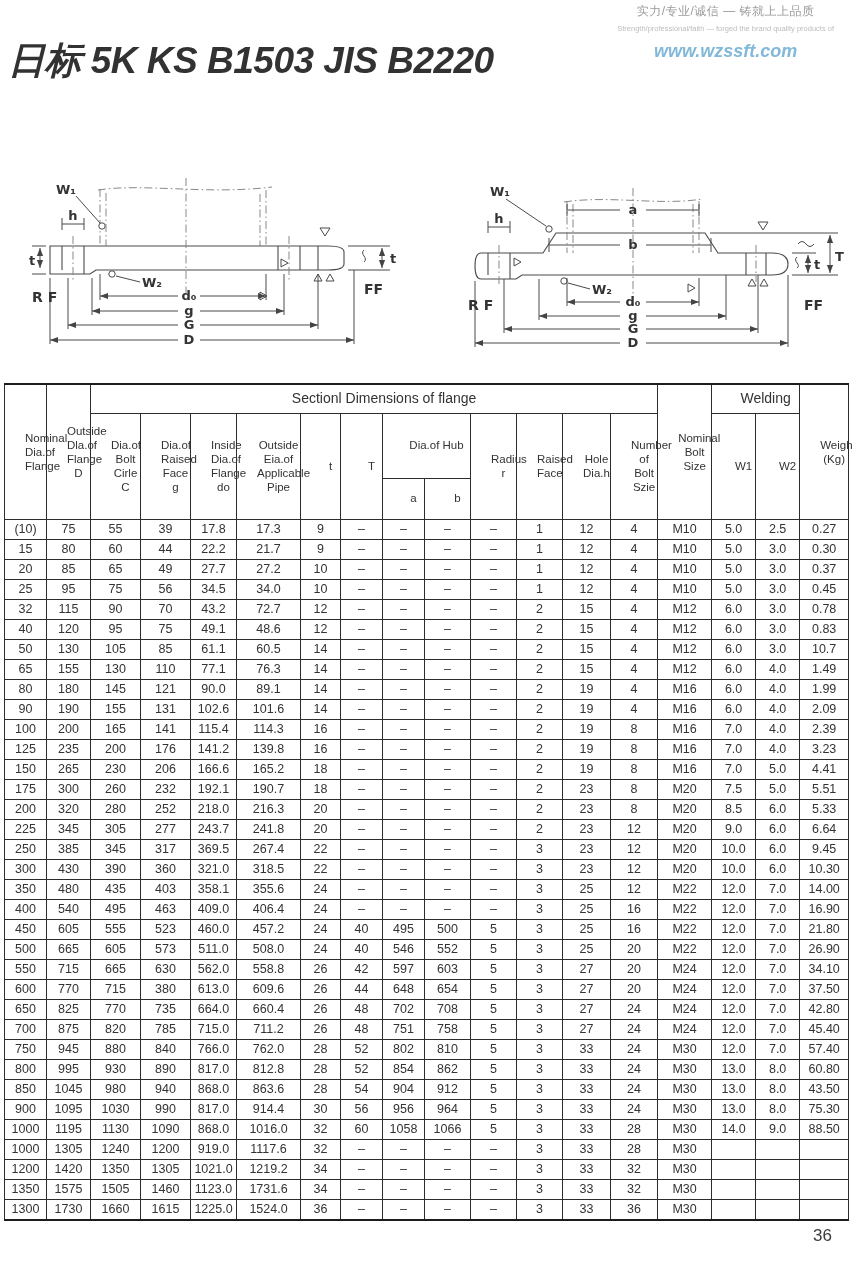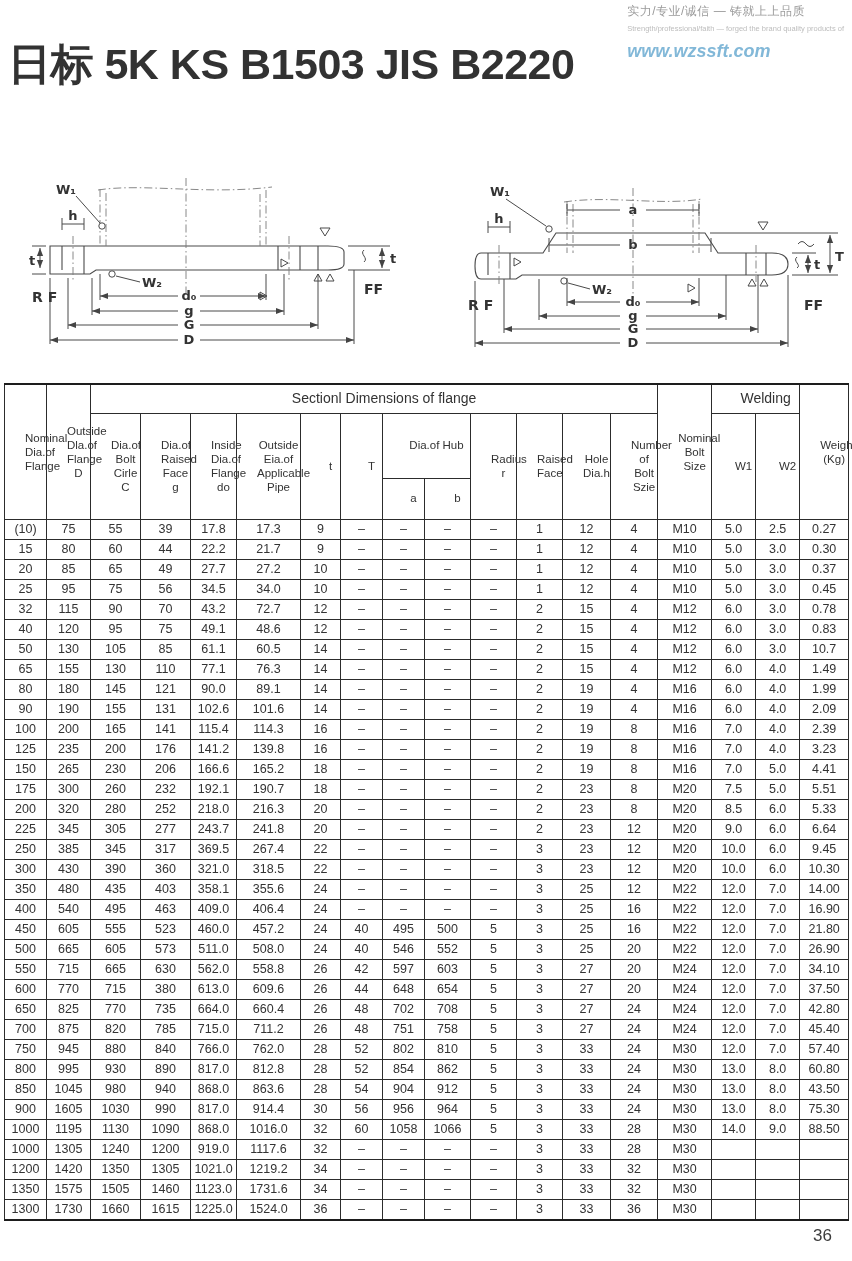--- a/index.html
+++ b/index.html
@@ -1,27 +1,27 @@
 <!DOCTYPE html>
 <html><head>
 <meta charset="utf-8">
 <style>
   * { box-sizing: border-box; }
   html,body { margin:0; padding:0; }
   body {
     width:852px; height:1261px; position:relative; background:#fff;
     font-family:"Liberation Sans", sans-serif; color:#333; overflow:hidden;
   }
-  .tagline { position:absolute; top:3px; right:8px; text-align:left; }
+  .tagline { position:absolute; top:3px; right:18px; text-align:center; }
   .tagline-zh { font-size:12px; color:#9b9b9b; letter-spacing:.5px; }
   .tagline-en { font-size:7.5px; color:#bdbdbd; margin-top:4px; }
   .website { font-size:18px; font-style:italic; font-weight:bold; color:#82b8d8; margin-top:8px; }
   .page-title {
     position:absolute; top:36px; left:8px;
-    font-size:43px; font-weight:bold; color:#323232; letter-spacing:-.5px; white-space:nowrap;
+    font-size:37px; font-weight:bold; color:#323232; letter-spacing:-.5px; white-space:nowrap;font-style:italic;
   }
   .diagram { position:absolute; top:166px; }
   .diagram-title { font-weight:bold; font-size:14.5px; color:#1e1e1e; text-align:center; margin-bottom:2px; }
   #diagram-left  { left:28px;  width:400px; }
   #diagram-right { left:460px; width:384px; }
   svg text { font-family:"DejaVu Sans", sans-serif; font-size:13px; font-weight:bold; fill:#333; }
   svg text.big { font-size:14px; }
   table.flange {
     position:absolute; top:383px; left:4px; width:844px;
     border-collapse:collapse; table-layout:fixed;
@@ -871,21 +871,21 @@
         <td>3</td>
         <td>33</td>
         <td>24</td>
         <td>M30</td>
         <td>13.0</td>
         <td>8.0</td>
         <td>43.50</td>
       </tr>
       <tr>
         <td>900</td>
-        <td>1605</td>
+        <td>1095</td>
         <td>1030</td>
         <td>990</td>
         <td>817.0</td>
         <td>914.4</td>
         <td>30</td>
         <td>56</td>
         <td>956</td>
         <td>964</td>
         <td>5</td>
         <td>3</td>

